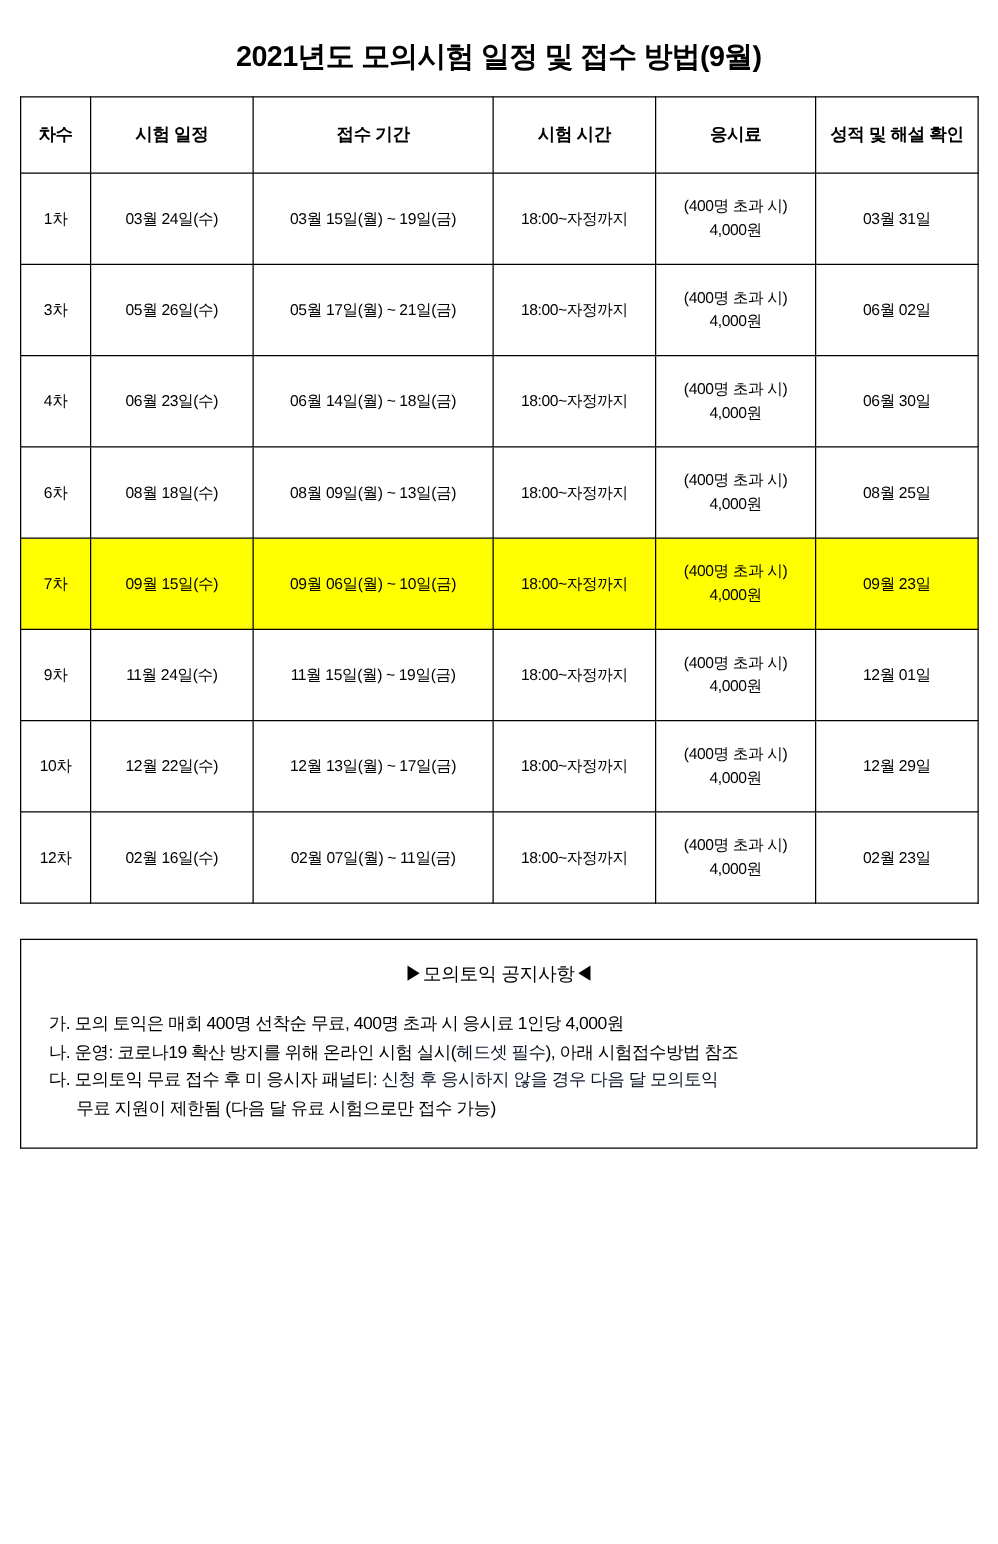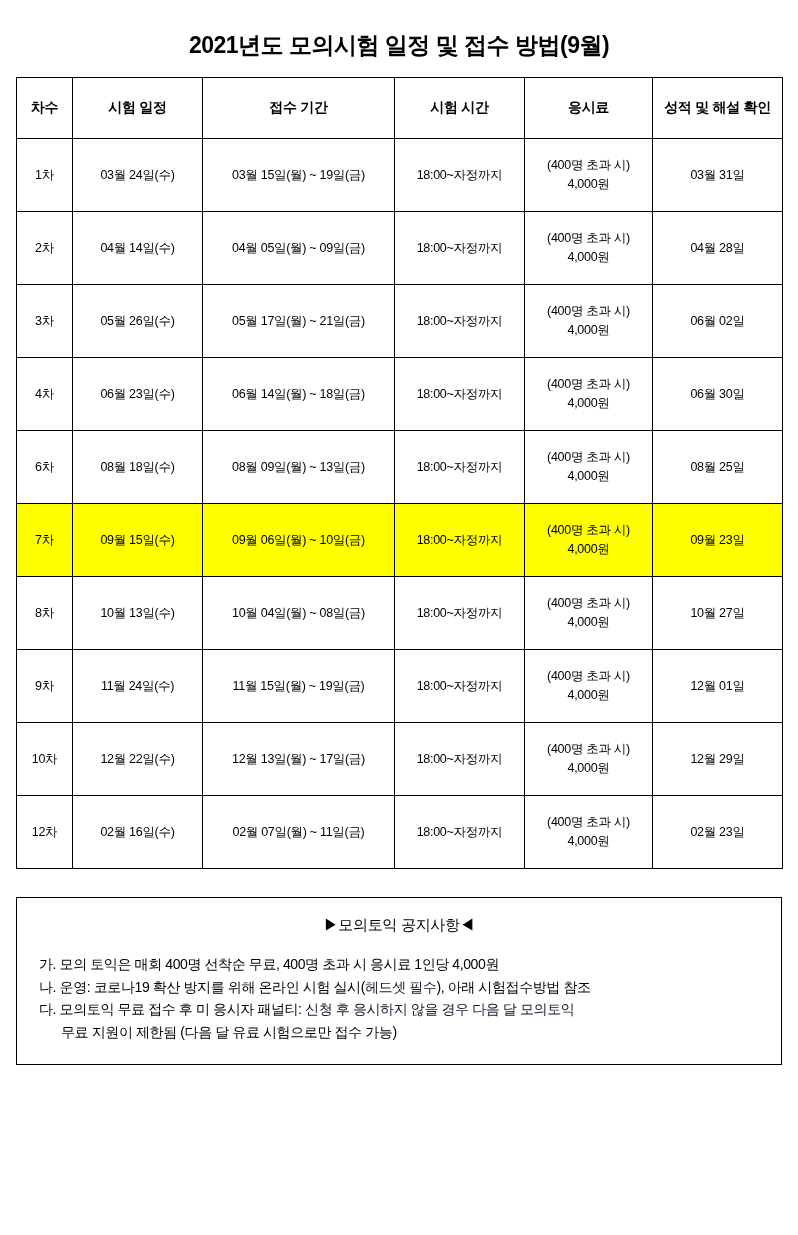--- a/index.html
+++ b/index.html
@@ -140,31 +140,20 @@
           <td>03월 24일(수)</td>
           <td>03월 15일(월) ~ 19일(금)</td>
           <td>18:00~자정까지</td>
           <td class="fee">
             <div>(400명 초과 시)</div>
             <div>4,000원</div>
           </td>
           <td>03월 31일</td>
         </tr>
         <tr>
-          <td>2차</td>
-          <td>04월 14일(수)</td>
-          <td>04월 05일(월) ~ 09일(금)</td>
-          <td>18:00~자정까지</td>
-          <td class="fee">
-            <div>(400명 초과 시)</div>
-            <div>4,000원</div>
-          </td>
-          <td>04월 28일</td>
-        </tr>
-        <tr>
           <td>3차</td>
           <td>05월 26일(수)</td>
           <td>05월 17일(월) ~ 21일(금)</td>
           <td>18:00~자정까지</td>
           <td class="fee">
             <div>(400명 초과 시)</div>
             <div>4,000원</div>
           </td>
           <td>06월 02일</td>
         </tr>
@@ -193,31 +182,20 @@
         <tr class="highlight">
           <td>7차</td>
           <td>09월 15일(수)</td>
           <td>09월 06일(월) ~ 10일(금)</td>
           <td>18:00~자정까지</td>
           <td class="fee">
             <div>(400명 초과 시)</div>
             <div>4,000원</div>
           </td>
           <td>09월 23일</td>
-        </tr>
-        <tr>
-          <td>8차</td>
-          <td>10월 13일(수)</td>
-          <td>10월 04일(월) ~ 08일(금)</td>
-          <td>18:00~자정까지</td>
-          <td class="fee">
-            <div>(400명 초과 시)</div>
-            <div>4,000원</div>
-          </td>
-          <td>10월 27일</td>
         </tr>
         <tr>
           <td>9차</td>
           <td>11월 24일(수)</td>
           <td>11월 15일(월) ~ 19일(금)</td>
           <td>18:00~자정까지</td>
           <td class="fee">
             <div>(400명 초과 시)</div>
             <div>4,000원</div>
           </td>

